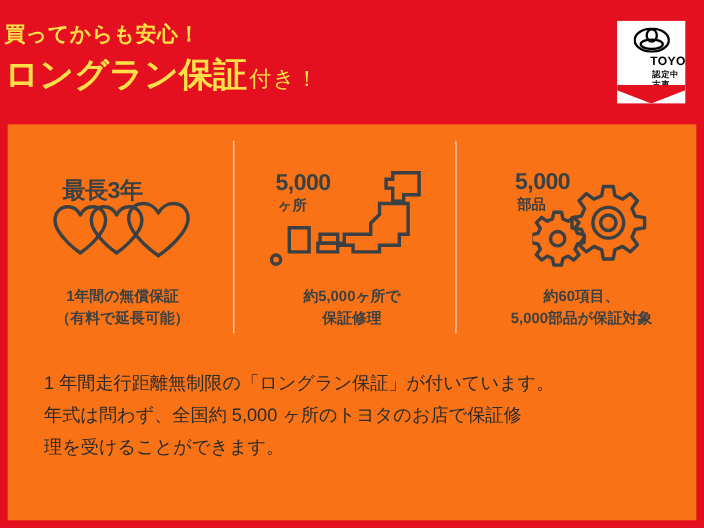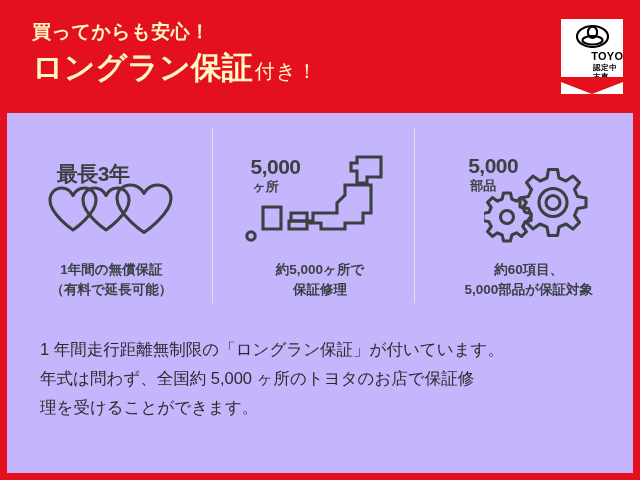--- a/index.html
+++ b/index.html
@@ -16,22 +16,22 @@
   }
   
   #header {
     position: absolute;
     left: 0; top: 0;
     width: 640px; height: 113px;
     background: #e4101f;
   }
   #headline-block {
     position: absolute;
-    left: 32px; top: 20px;
-    color: #fef9c3;
+    left: 4px; top: 20px;
+    color: #fde047;
   }
   #kicker {
     font-size: 19px;
     font-weight: bold;
     letter-spacing: 0.5px;
     line-height: 24px;
     white-space: nowrap;
   }
   #title-row {
     margin-top: 6px;
@@ -89,21 +89,21 @@
   #logo-chevron {
     position: absolute;
     left: 0; bottom: 0;
     width: 62px; height: 17px;
   }
   
   #panel {
     position: absolute;
     left: 7px; top: 113px;
     width: 626px; height: 360px;
-    background: #c4b5fd;
+    background: #f97316;
   }
   
   #features {
     position: absolute;
     left: 0; top: 30px;
     width: 626px; height: 205px;
     display: flex;
   }
   .feature-col {
     position: relative;

